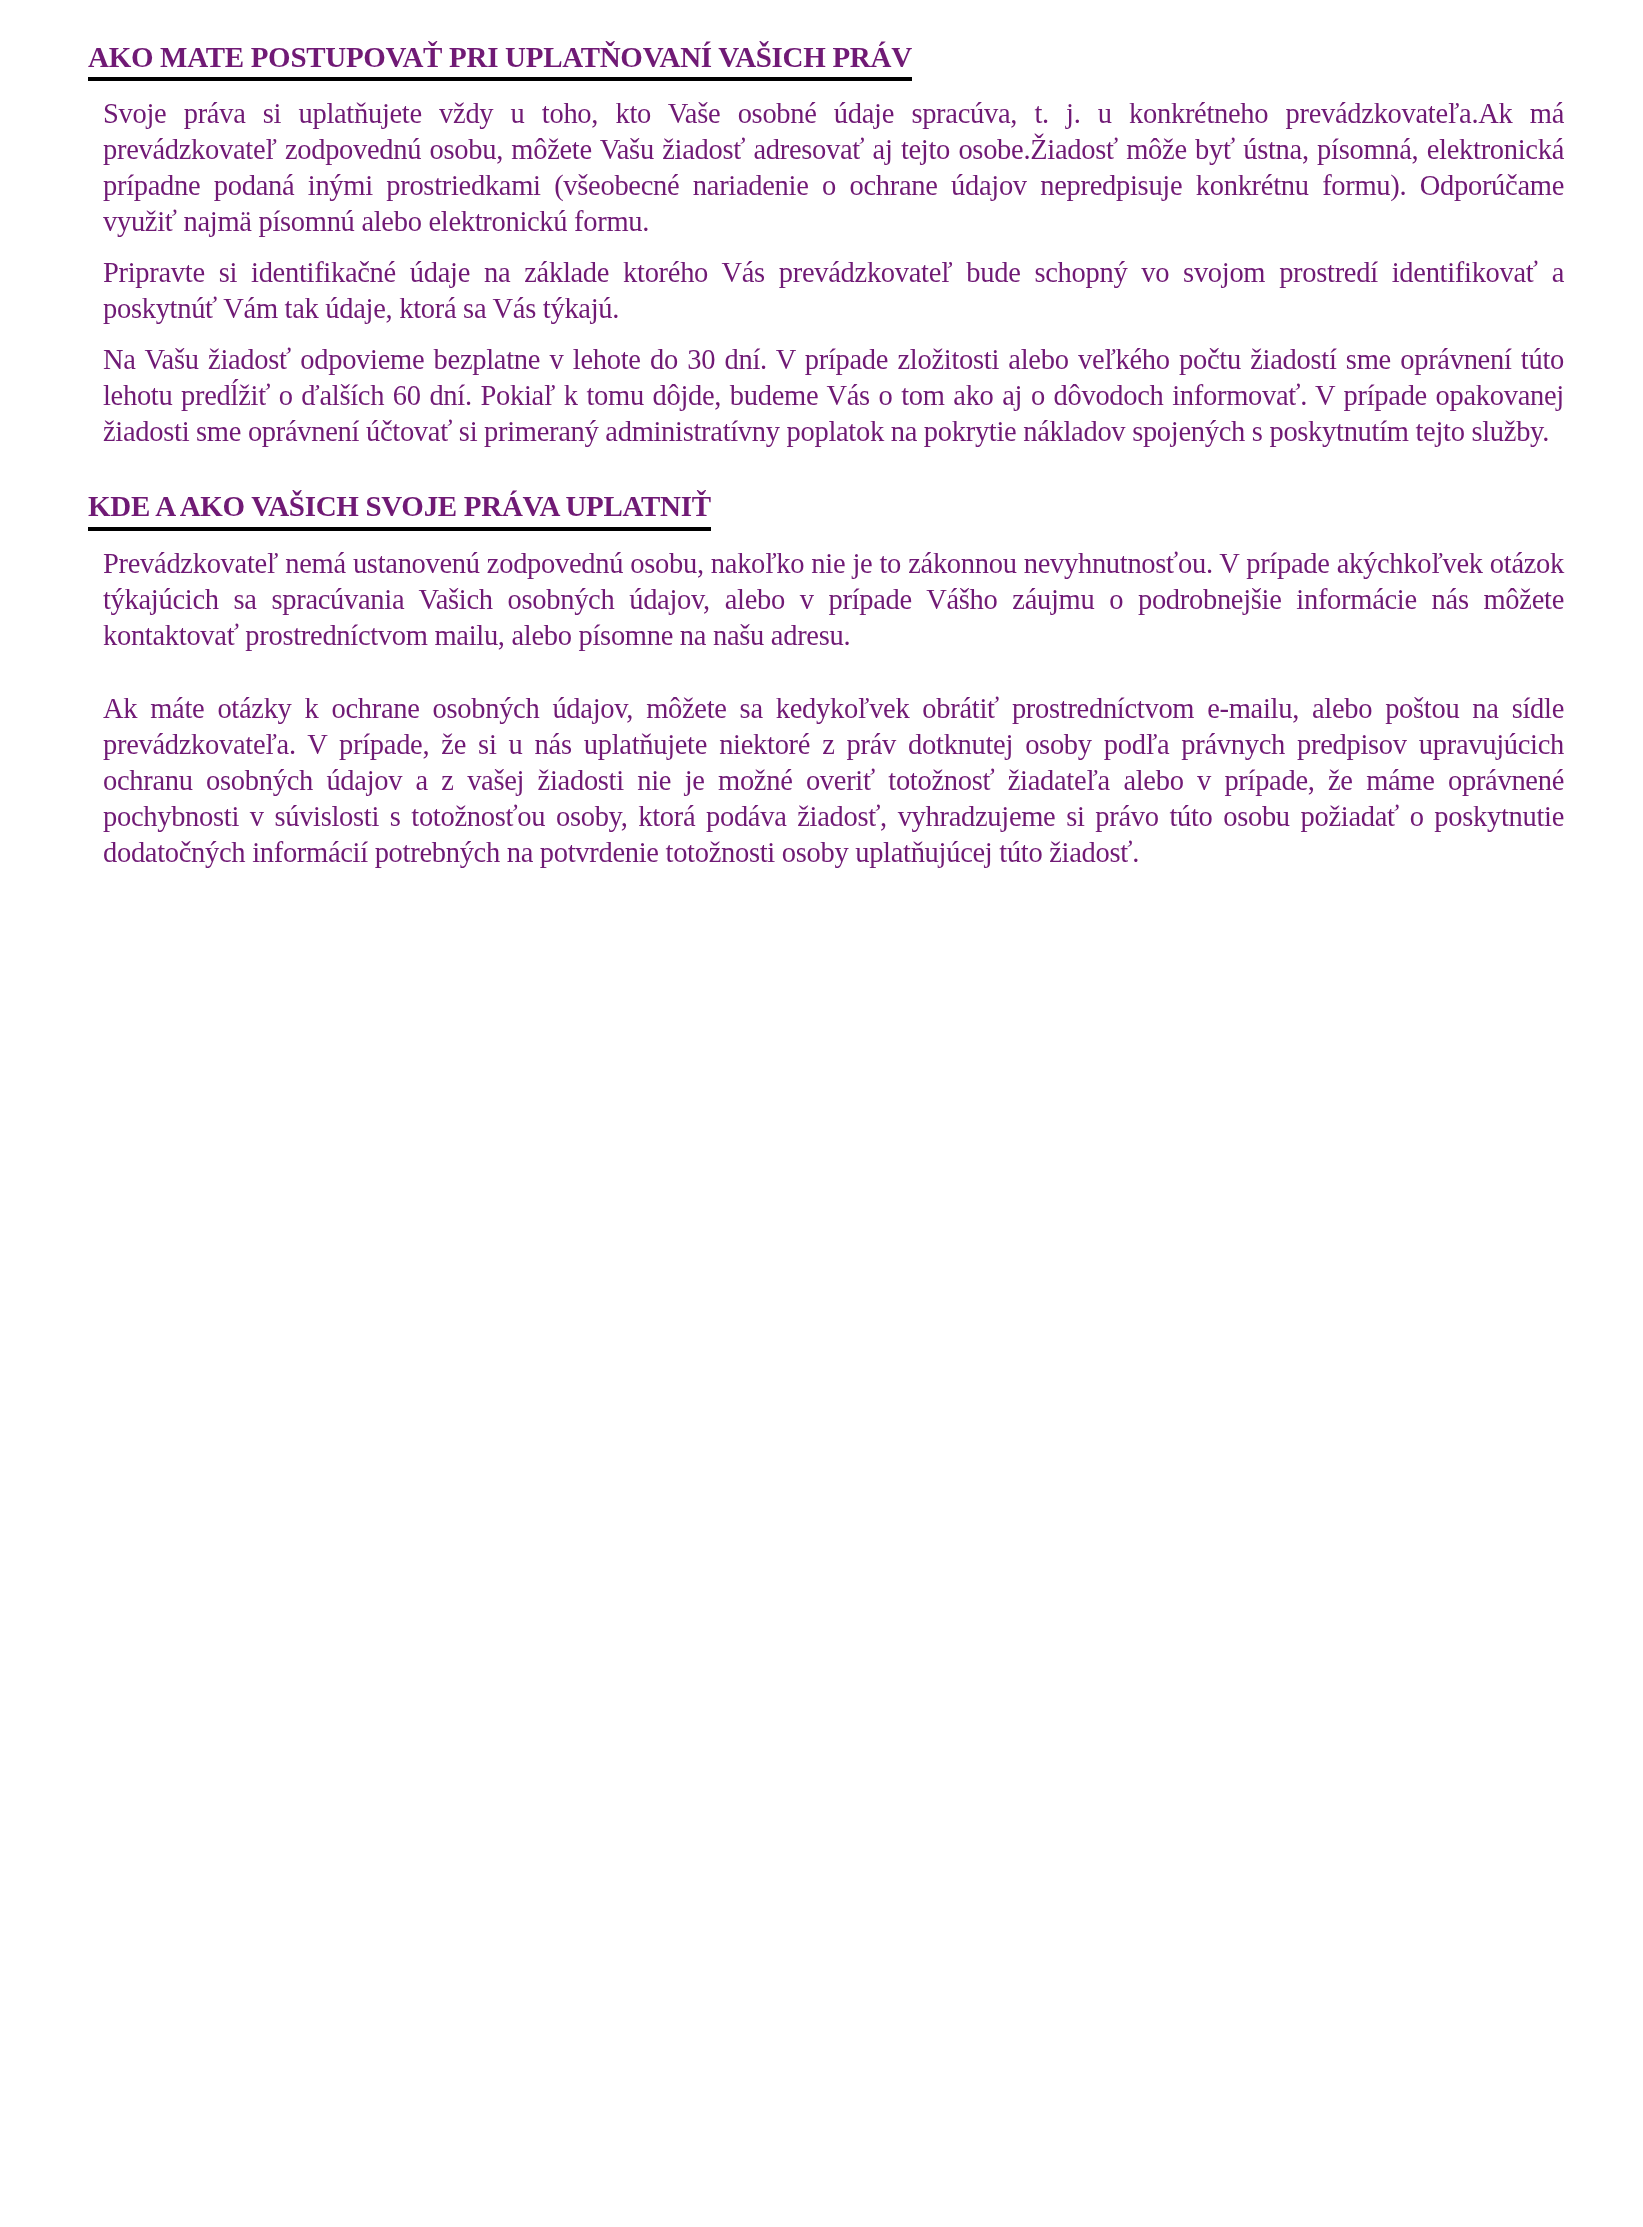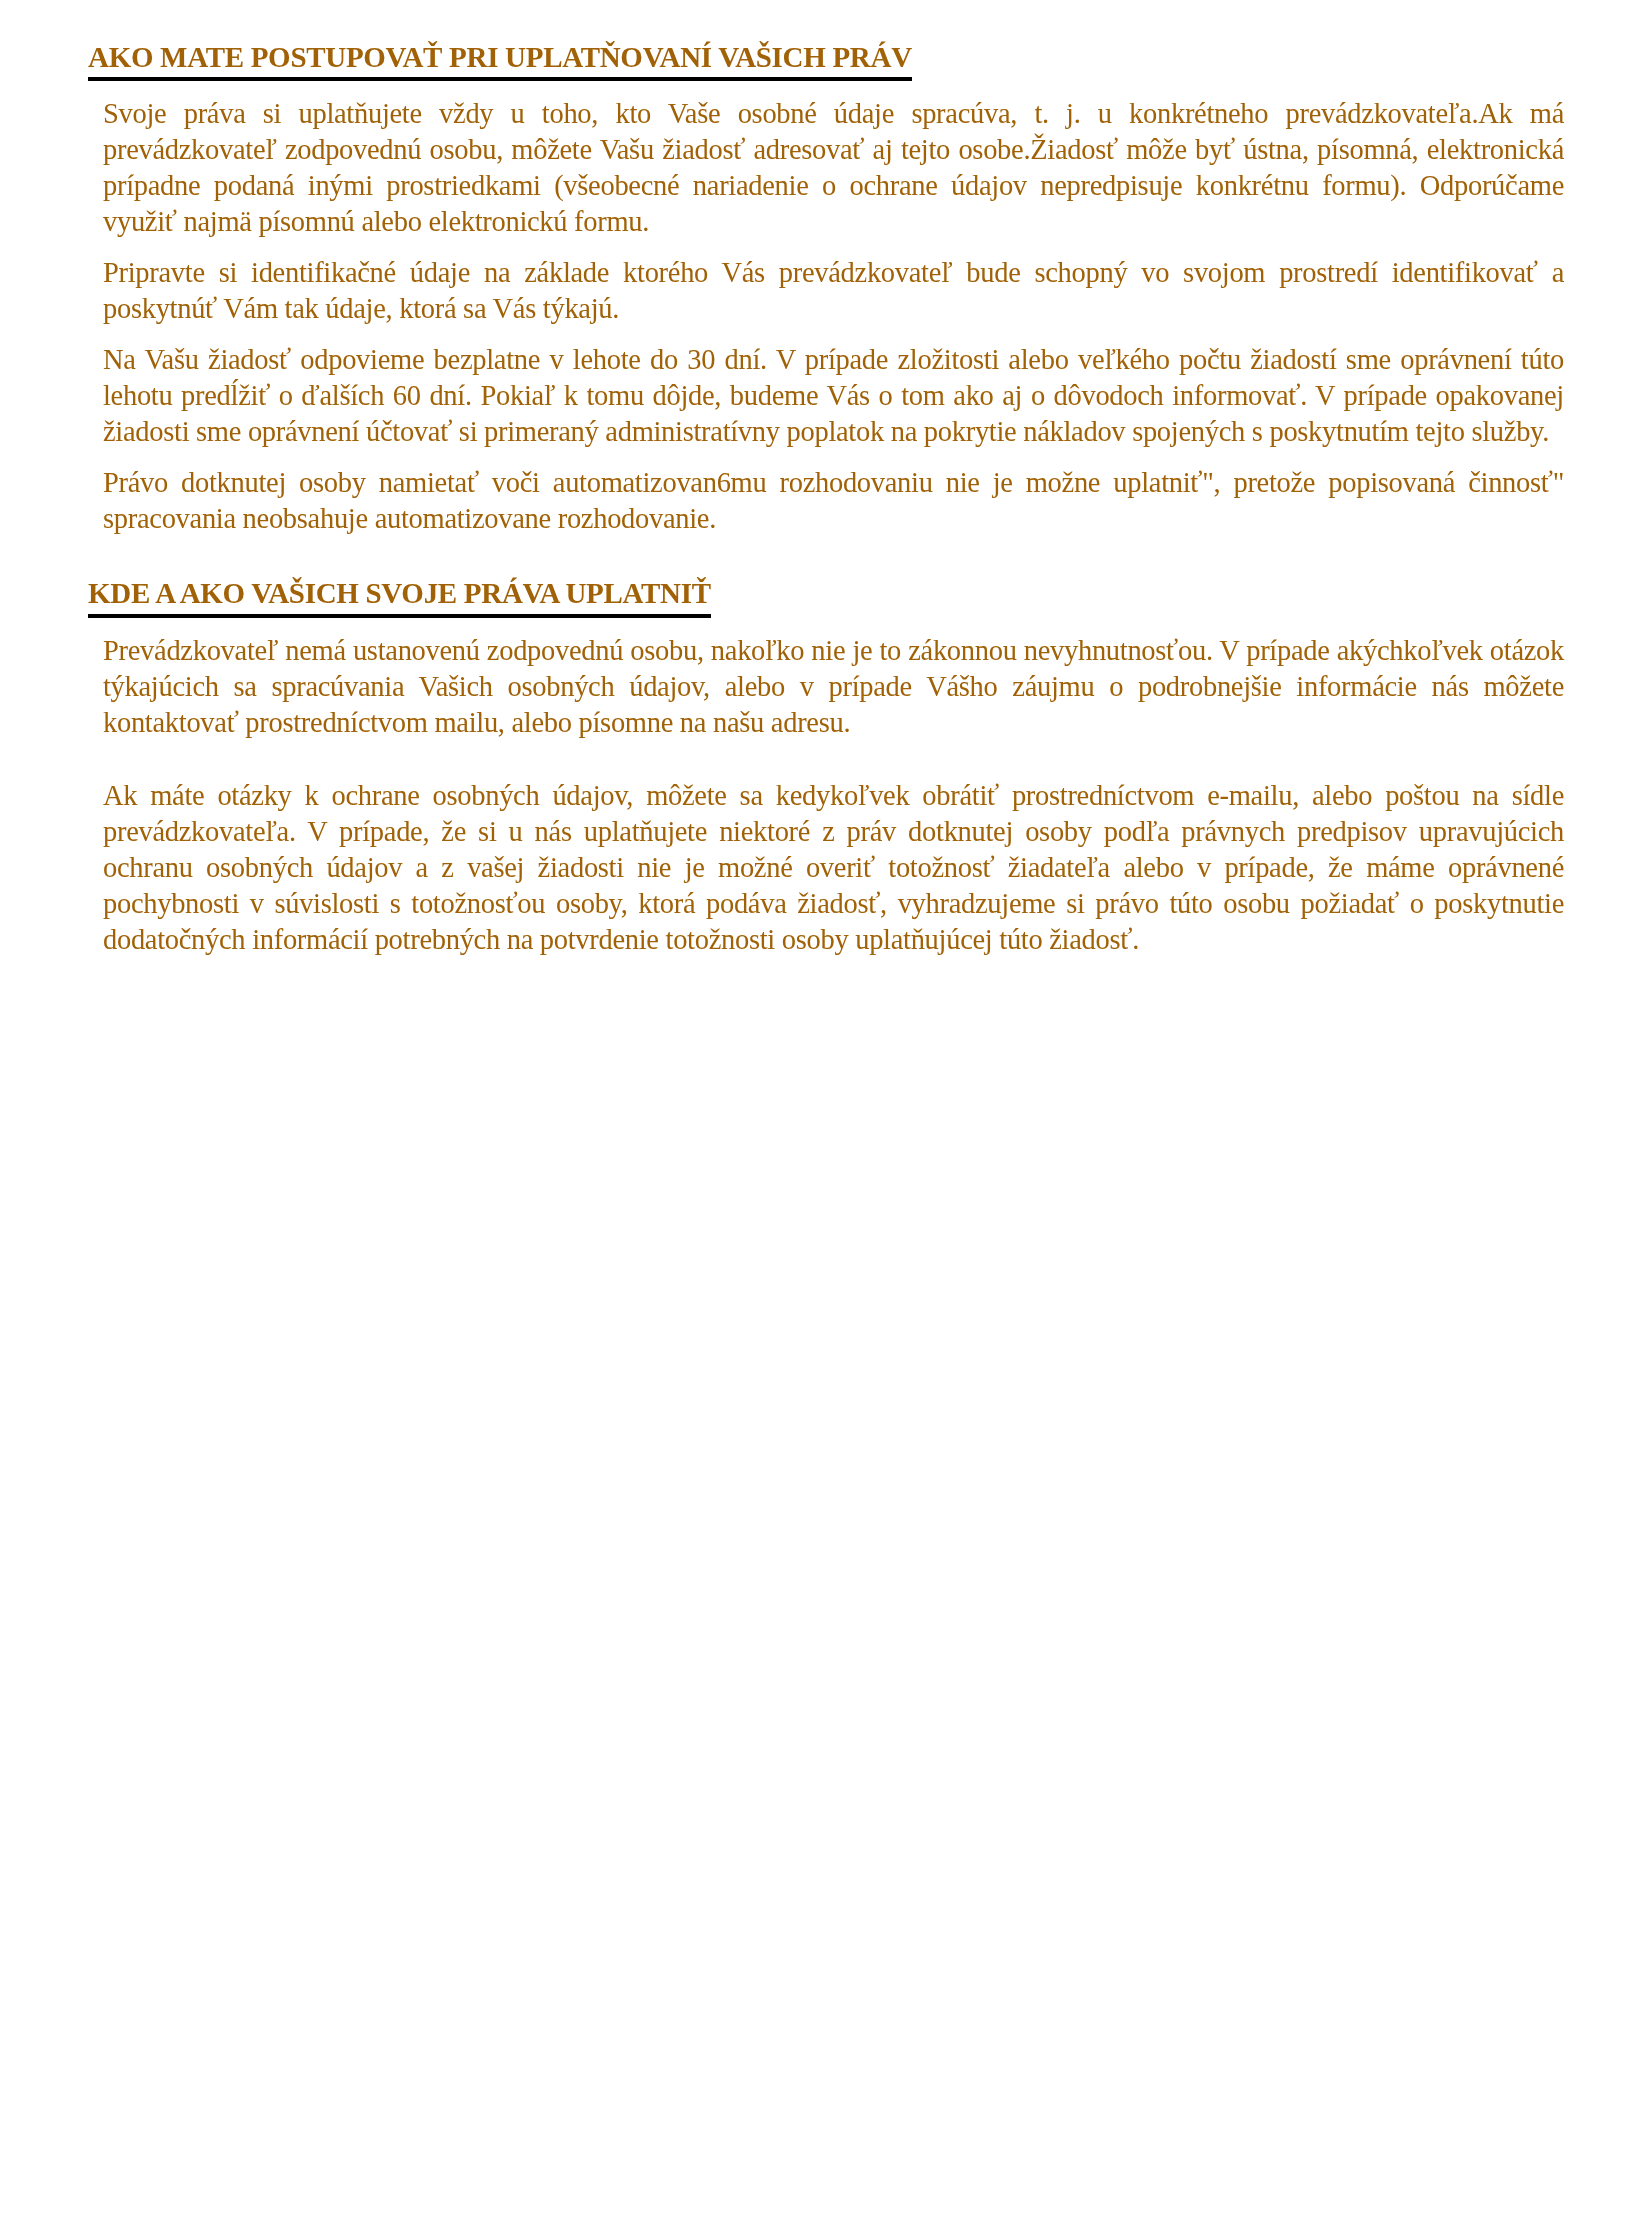--- a/index.html
+++ b/index.html
@@ -5,21 +5,21 @@
   html, body {
     margin: 0;
     padding: 0;
     background: #ffffff;
   }
   .page {
     position: relative;
     width: 1644px;
     height: 2227px;
     background: #ffffff;
-    color: #a16207;
+    color: #701a75;
     box-sizing: border-box;
     padding: 38px 65px 0 88px;
     font-family: "Liberation Serif", "DejaVu Serif", serif;
     font-size: 28.5px;
     line-height: 36px;
     letter-spacing: -0.3px;
     overflow: hidden;
   }
   .doc-section { margin: 0; }
   .doc-section + .doc-section { margin-top: 37px; }
@@ -44,21 +44,20 @@
 </head>
 <body>
 
 <main class="page">
 
   <section class="doc-section">
     <h2 class="heading"><span class="heading-text">AKO MATE POSTUPOVAŤ PRI UPLATŇOVANÍ VAŠICH PRÁV</span></h2>
     <p class="para">Svoje práva si uplatňujete vždy u toho, kto Vaše osobné údaje spracúva, t. j. u konkrétneho prevádzkovateľa.Ak má prevádzkovateľ zodpovednú osobu, môžete Vašu žiadosť adresovať aj tejto osobe.Žiadosť môže byť ústna, písomná, elektronická prípadne podaná inými prostriedkami (všeobecné nariadenie o ochrane údajov nepredpisuje konkrétnu formu). Odporúčame využiť najmä písomnú alebo elektronickú formu.</p>
     <p class="para">Pripravte si identifikačné údaje na základe ktorého Vás prevádzkovateľ bude schopný vo svojom prostredí identifikovať a poskytnúť Vám tak údaje, ktorá sa Vás týkajú.</p>
     <p class="para">Na Vašu žiadosť odpovieme bezplatne v lehote do 30 dní. V prípade zložitosti alebo veľkého počtu žiadostí sme oprávnení túto lehotu predĺžiť o ďalších 60 dní. Pokiaľ k tomu dôjde, budeme Vás o tom ako aj o dôvodoch informovať. V prípade opakovanej žiadosti sme oprávnení účtovať si primeraný administratívny poplatok na pokrytie nákladov spojených s poskytnutím tejto služby.</p>
-    <p class="para">Právo dotknutej osoby namietať voči automatizovan6mu rozhodovaniu nie je možne uplatniť", pretože popisovaná činnosť" spracovania neobsahuje automatizovane rozhodovanie.</p>
   </section>
 
   <section class="doc-section">
     <h2 class="heading"><span class="heading-text">KDE A AKO VAŠICH SVOJE PRÁVA UPLATNIŤ</span></h2>
     <p class="para">Prevádzkovateľ nemá ustanovenú zodpovednú osobu, nakoľko nie je to zákonnou nevyhnutnosťou. V prípade akýchkoľvek otázok týkajúcich sa spracúvania Vašich osobných údajov, alebo v prípade Vášho záujmu o podrobnejšie informácie nás môžete kontaktovať prostredníctvom mailu, alebo písomne na našu adresu.</p>
   </section>
 
   <section class="doc-section">
     <p class="para">Ak máte otázky k ochrane osobných údajov, môžete sa kedykoľvek obrátiť prostredníctvom e-mailu, alebo poštou na sídle prevádzkovateľa. V prípade, že si u nás uplatňujete niektoré z práv dotknutej osoby podľa právnych predpisov upravujúcich ochranu osobných údajov a z vašej žiadosti nie je možné overiť totožnosť žiadateľa alebo v prípade, že máme oprávnené pochybnosti v súvislosti s totožnosťou osoby, ktorá podáva žiadosť, vyhradzujeme si právo túto osobu požiadať o poskytnutie dodatočných informácií potrebných na potvrdenie totožnosti osoby uplatňujúcej túto žiadosť.</p>
   </section>

